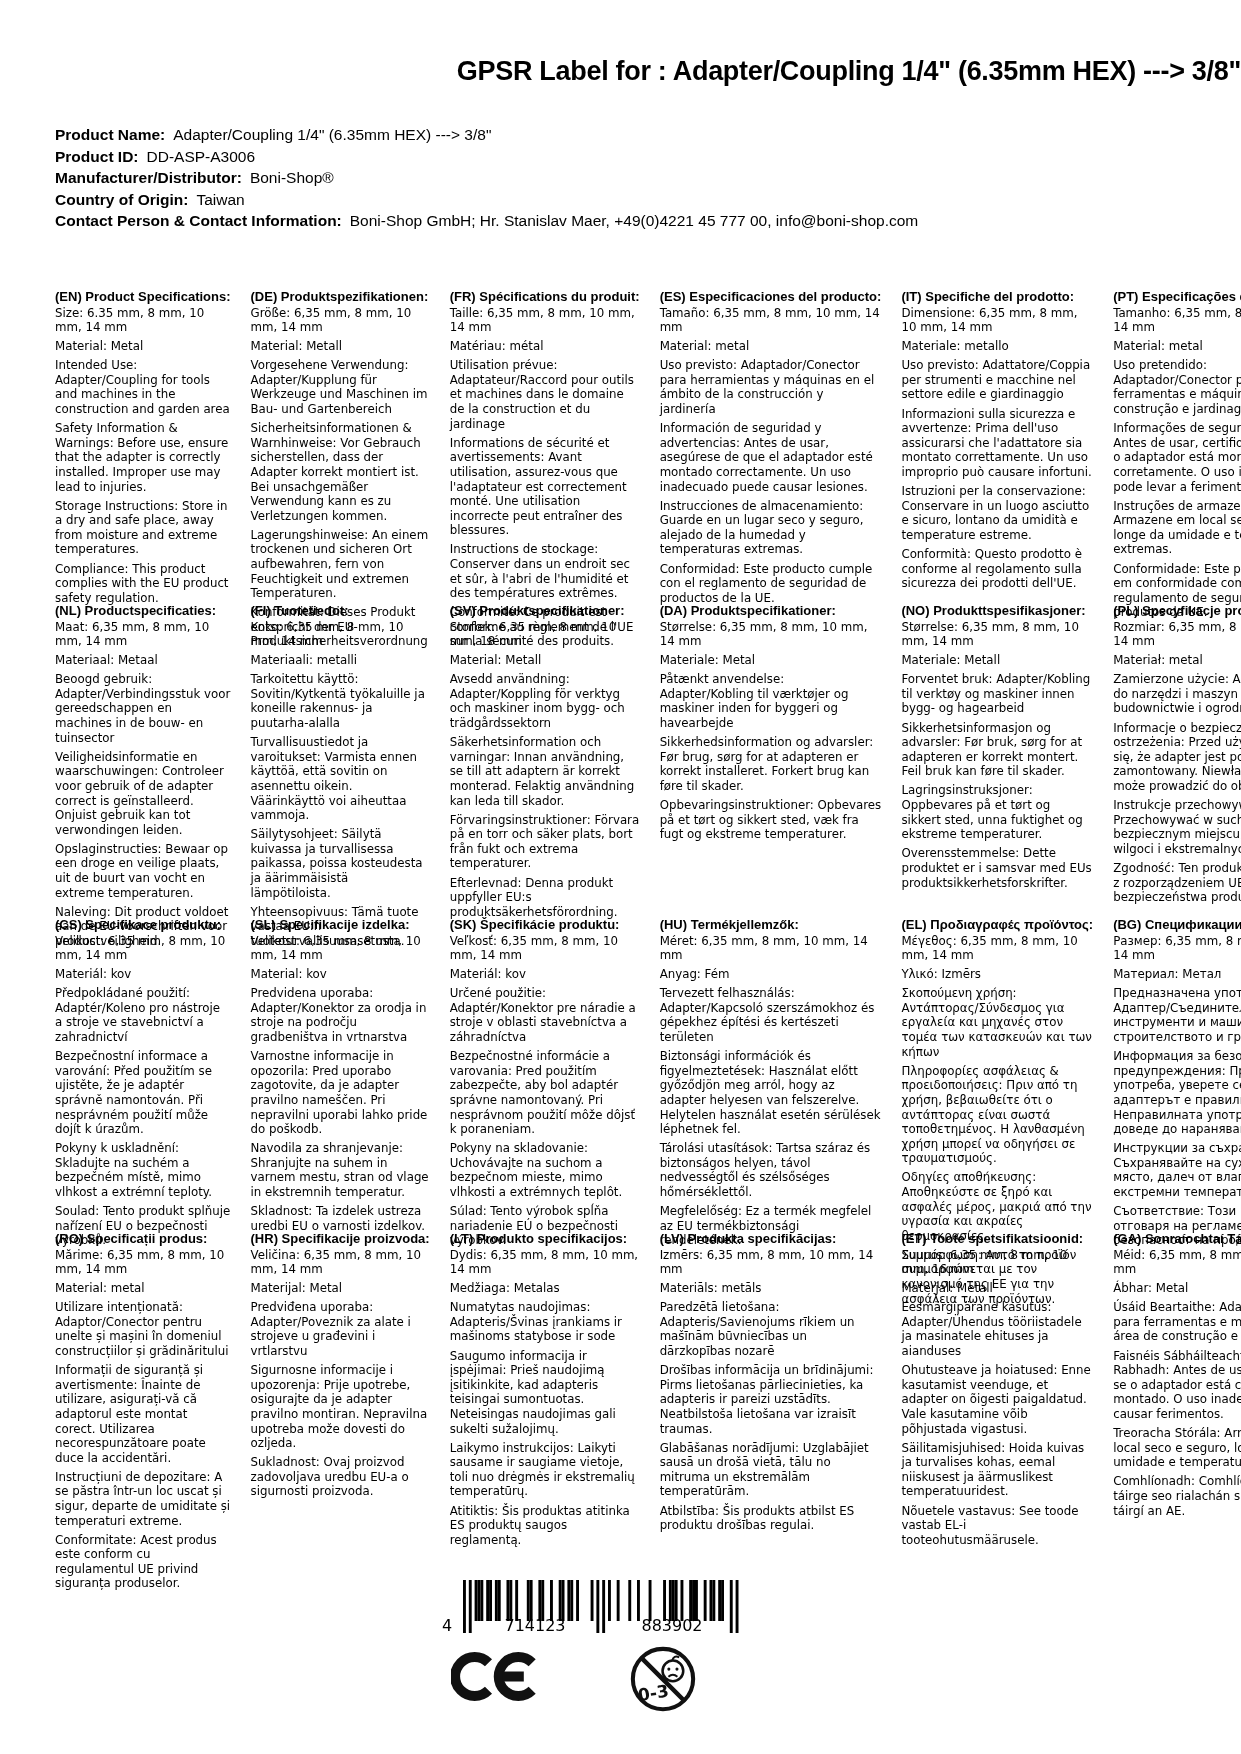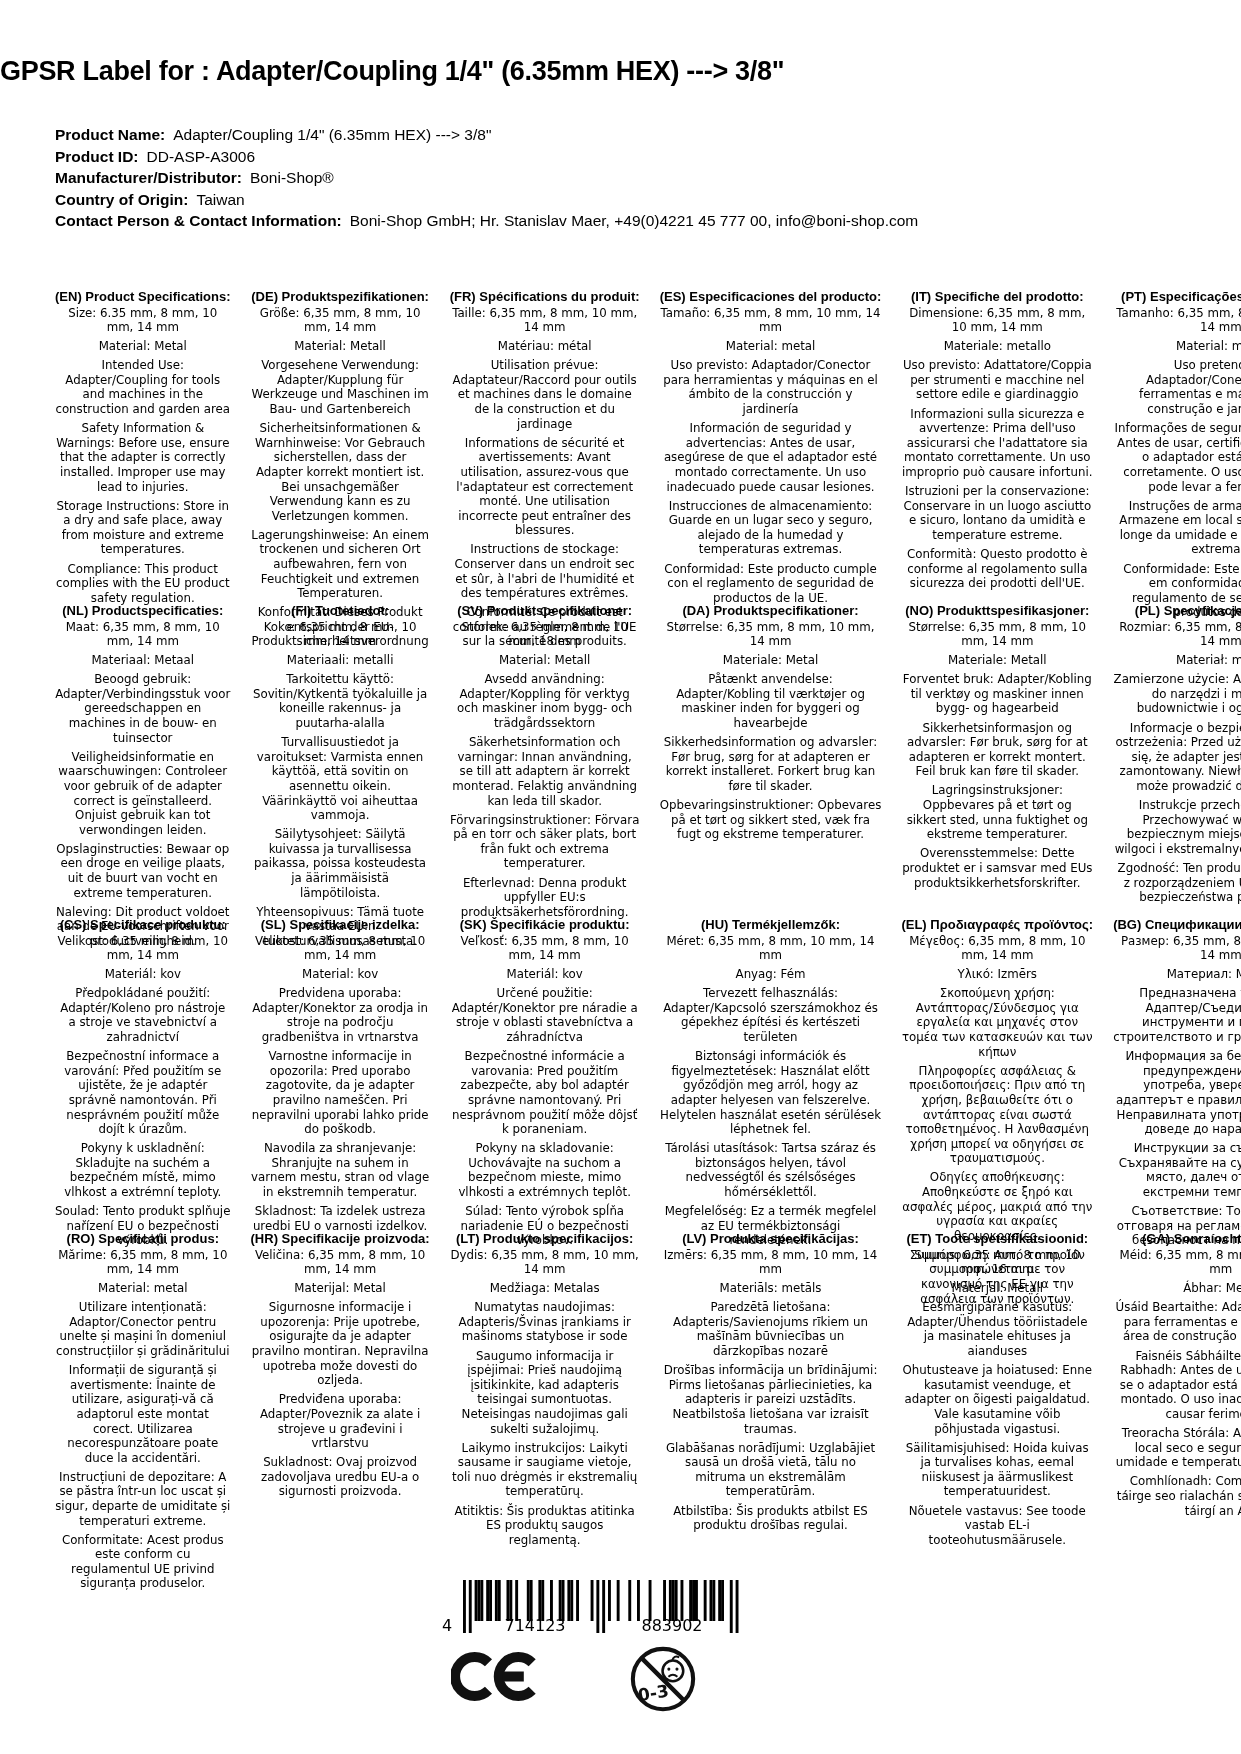--- a/index.html
+++ b/index.html
@@ -1,38 +1,38 @@
 <!DOCTYPE html>
 <html><head>
 <meta charset="utf-8">
 <style>
   html,body{margin:0;padding:0;background:#ffffff;}
   body{
     width:1241px;height:1754px;position:relative;overflow:hidden;
     font-family:"DejaVu Sans",sans-serif;color:#000;
   }
   .title{
-    margin-top:56px;text-align:left;
+    margin-top:56px;text-align:right;
     font-family:"Liberation Sans",sans-serif;font-weight:bold;
     font-size:27px;letter-spacing:-0.3px;
   }
   .info{
     margin:37px 0 0 55px;
     font-family:"Liberation Sans",sans-serif;
     font-size:15.5px;line-height:21.5px;
   }
   .info .label{font-weight:bold;margin-right:8px;}
   .grid{
     margin:57px 28px 0 55px;
     display:grid;
     grid-template-columns:repeat(6,1fr);
     column-gap:20px;
     grid-auto-rows:314px;
   }
-  .section{overflow:visible;text-align:center;}
+  .section{overflow:visible;}
   .section h3{
     font-family:"Liberation Sans",sans-serif;
     font-size:13px;font-weight:bold;
     margin:0 0 2px 0;white-space:nowrap;
   }
   .section p{
     margin:0 0 4.5px 0;
     font-size:11.8px;line-height:14.6px;
     overflow-wrap:break-word;word-break:break-word;
   }
@@ -256,22 +256,22 @@
       <p>Utilizare intenționată: Adaptor/Conector pentru unelte și mașini în domeniul construcțiilor și grădinăritului</p>
       <p>Informații de siguranță și avertismente: Înainte de utilizare, asigurați-vă că adaptorul este montat corect. Utilizarea necorespunzătoare poate duce la accidentări.</p>
       <p>Instrucțiuni de depozitare: A se păstra într-un loc uscat și sigur, departe de umiditate și temperaturi extreme.</p>
       <p>Conformitate: Acest produs este conform cu regulamentul UE privind siguranța produselor.</p>
     </div>
 
   <div class="section">
     <h3>(HR) Specifikacije proizvoda:</h3>
   <p>Veličina: 6,35 mm, 8 mm, 10 mm, 14 mm</p>
       <p>Materijal: Metal</p>
+      <p>Predviđena uporaba: Adapter/Poveznik za alate i strojeve u građevini i vrtlarstvu</p>
       <p>Sigurnosne informacije i upozorenja: Prije upotrebe, osigurajte da je adapter pravilno montiran. Nepravilna upotreba može dovesti do ozljeda.</p>
-      <p>Predviđena uporaba: Adapter/Poveznik za alate i strojeve u građevini i vrtlarstvu</p>
       <p>Sukladnost: Ovaj proizvod zadovoljava uredbu EU-a o sigurnosti proizvoda.</p>
     </div>
 
   <div class="section">
     <h3>(LT) Produkto specifikacijos:</h3>
   <p>Dydis: 6,35 mm, 8 mm, 10 mm, 14 mm</p>
       <p>Medžiaga: Metalas</p>
       <p>Numatytas naudojimas: Adapteris/Švinas įrankiams ir mašinoms statybose ir sode</p>
       <p>Saugumo informacija ir įspėjimai: Prieš naudojimą įsitikinkite, kad adapteris teisingai sumontuotas. Neteisingas naudojimas gali sukelti sužalojimų.</p>
       <p>Laikymo instrukcijos: Laikyti sausame ir saugiame vietoje, toli nuo drėgmės ir ekstremalių temperatūrų.</p>

